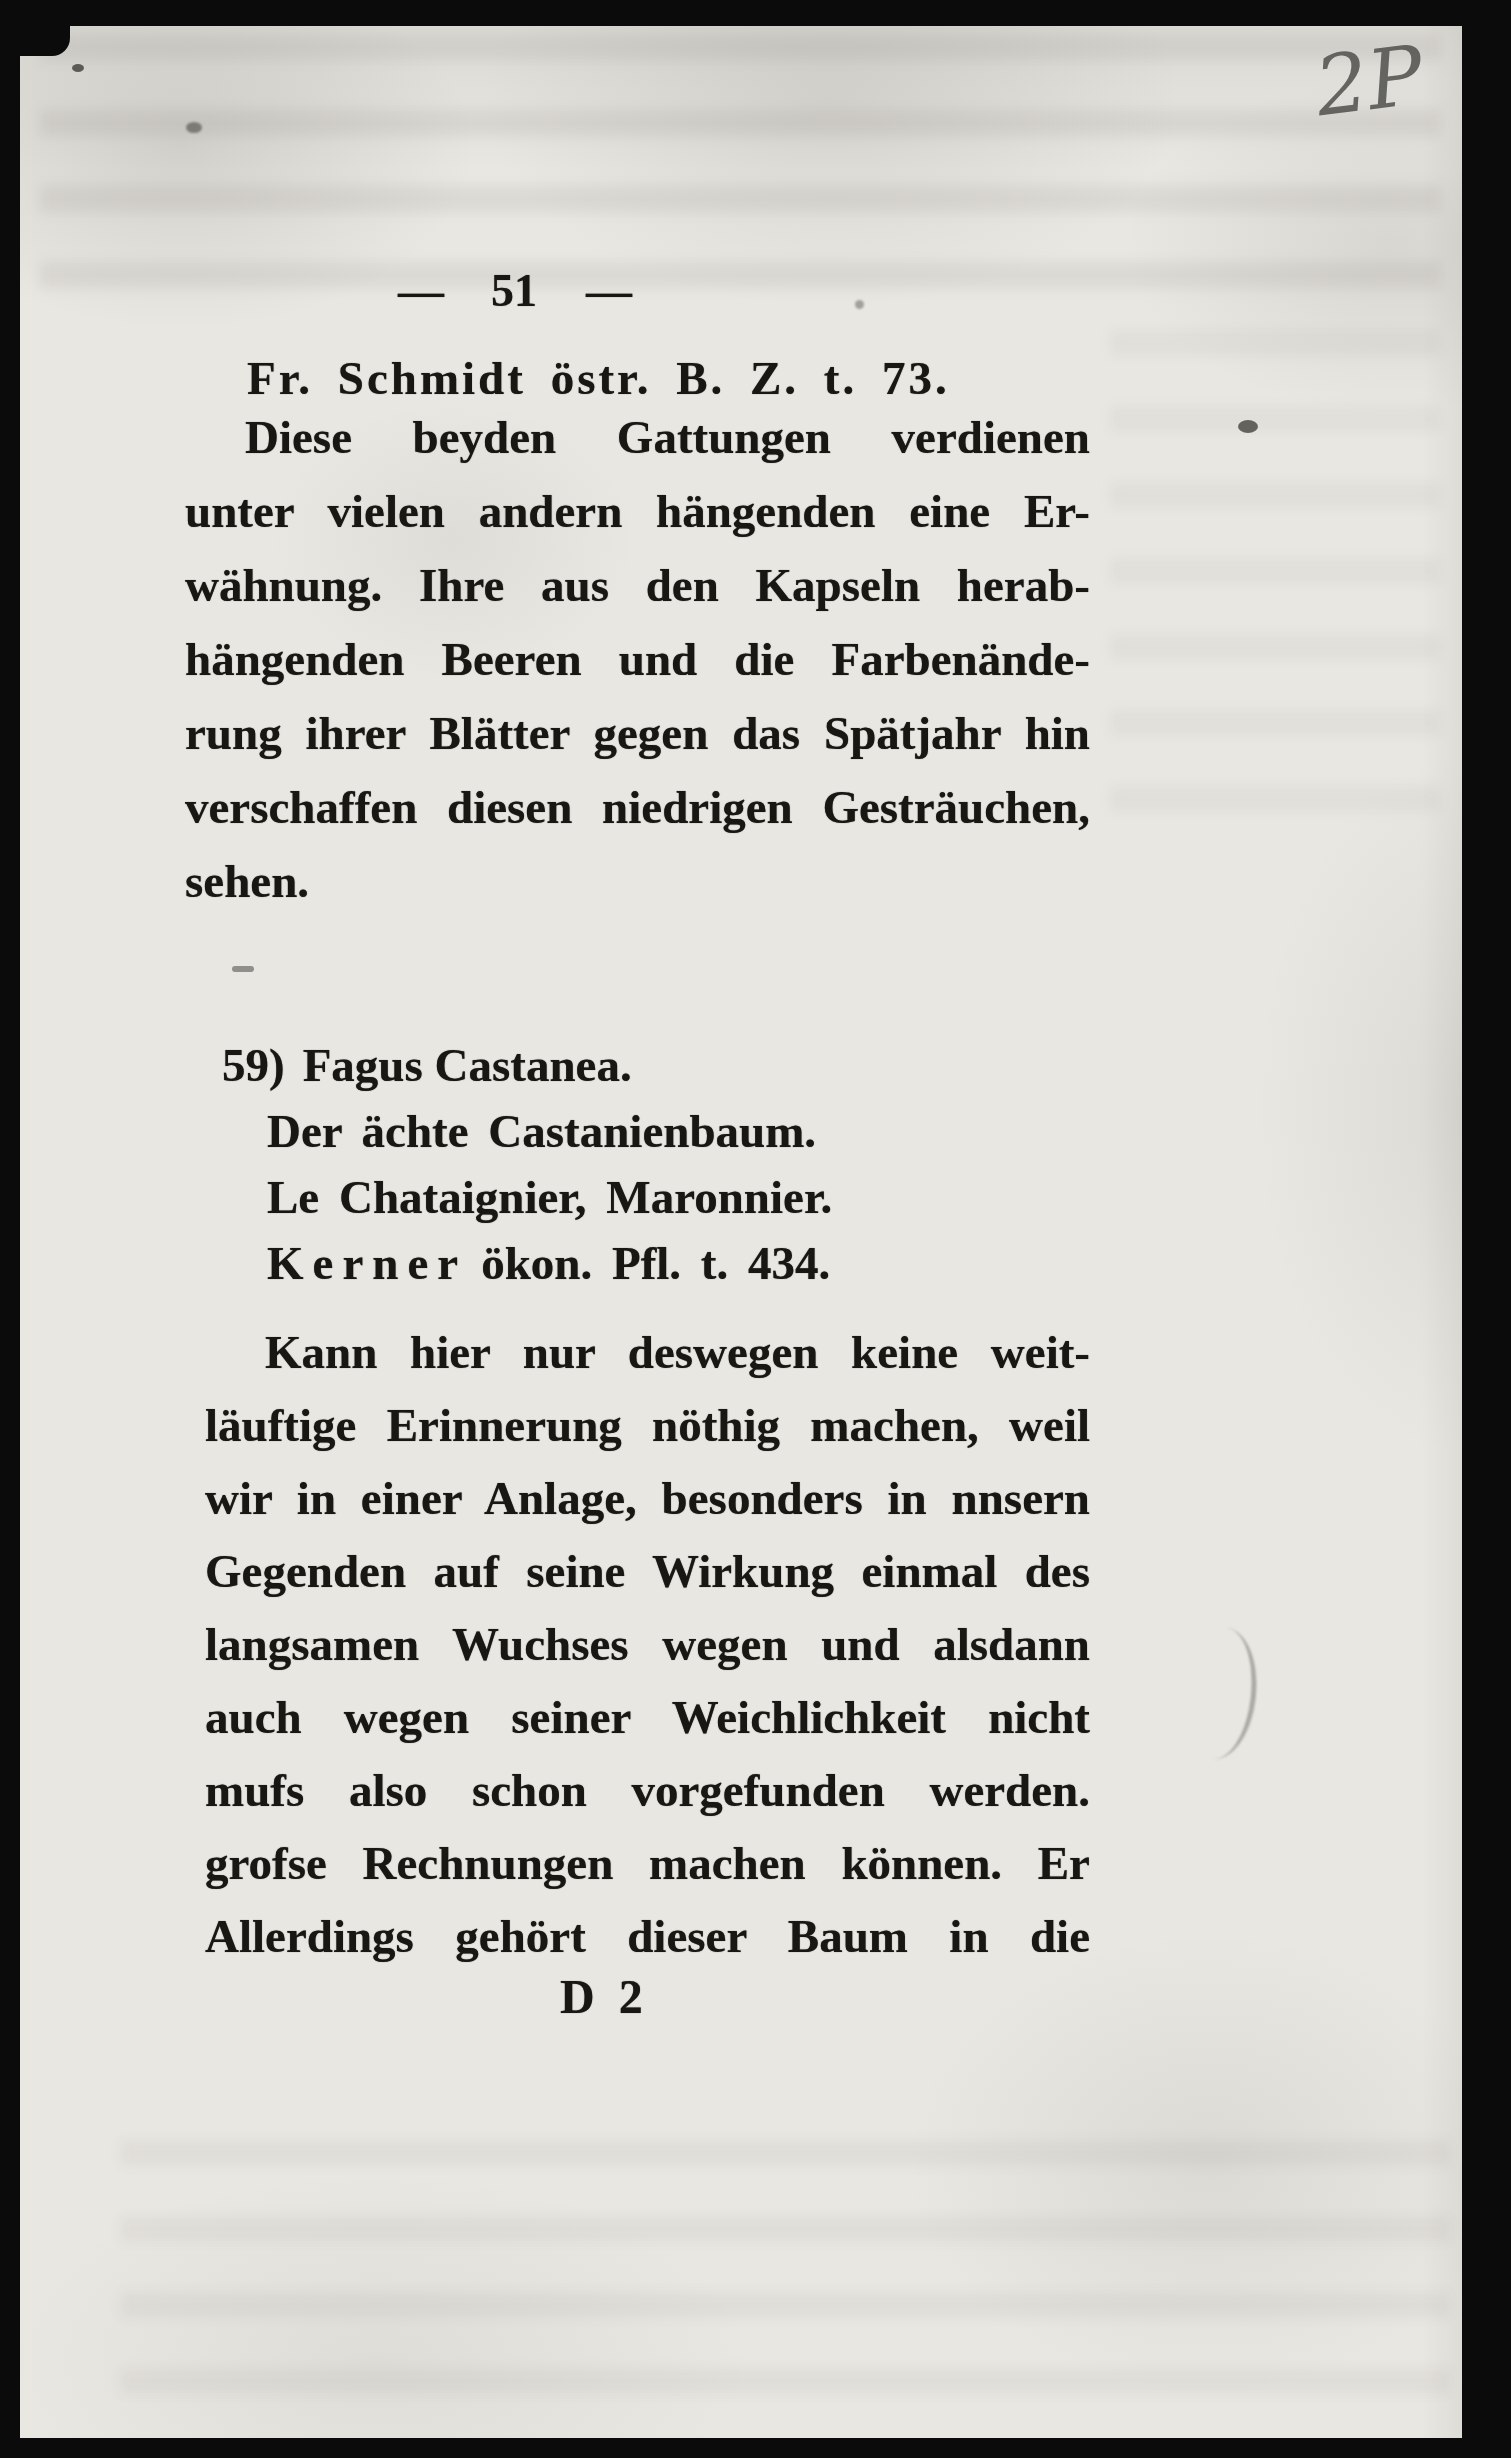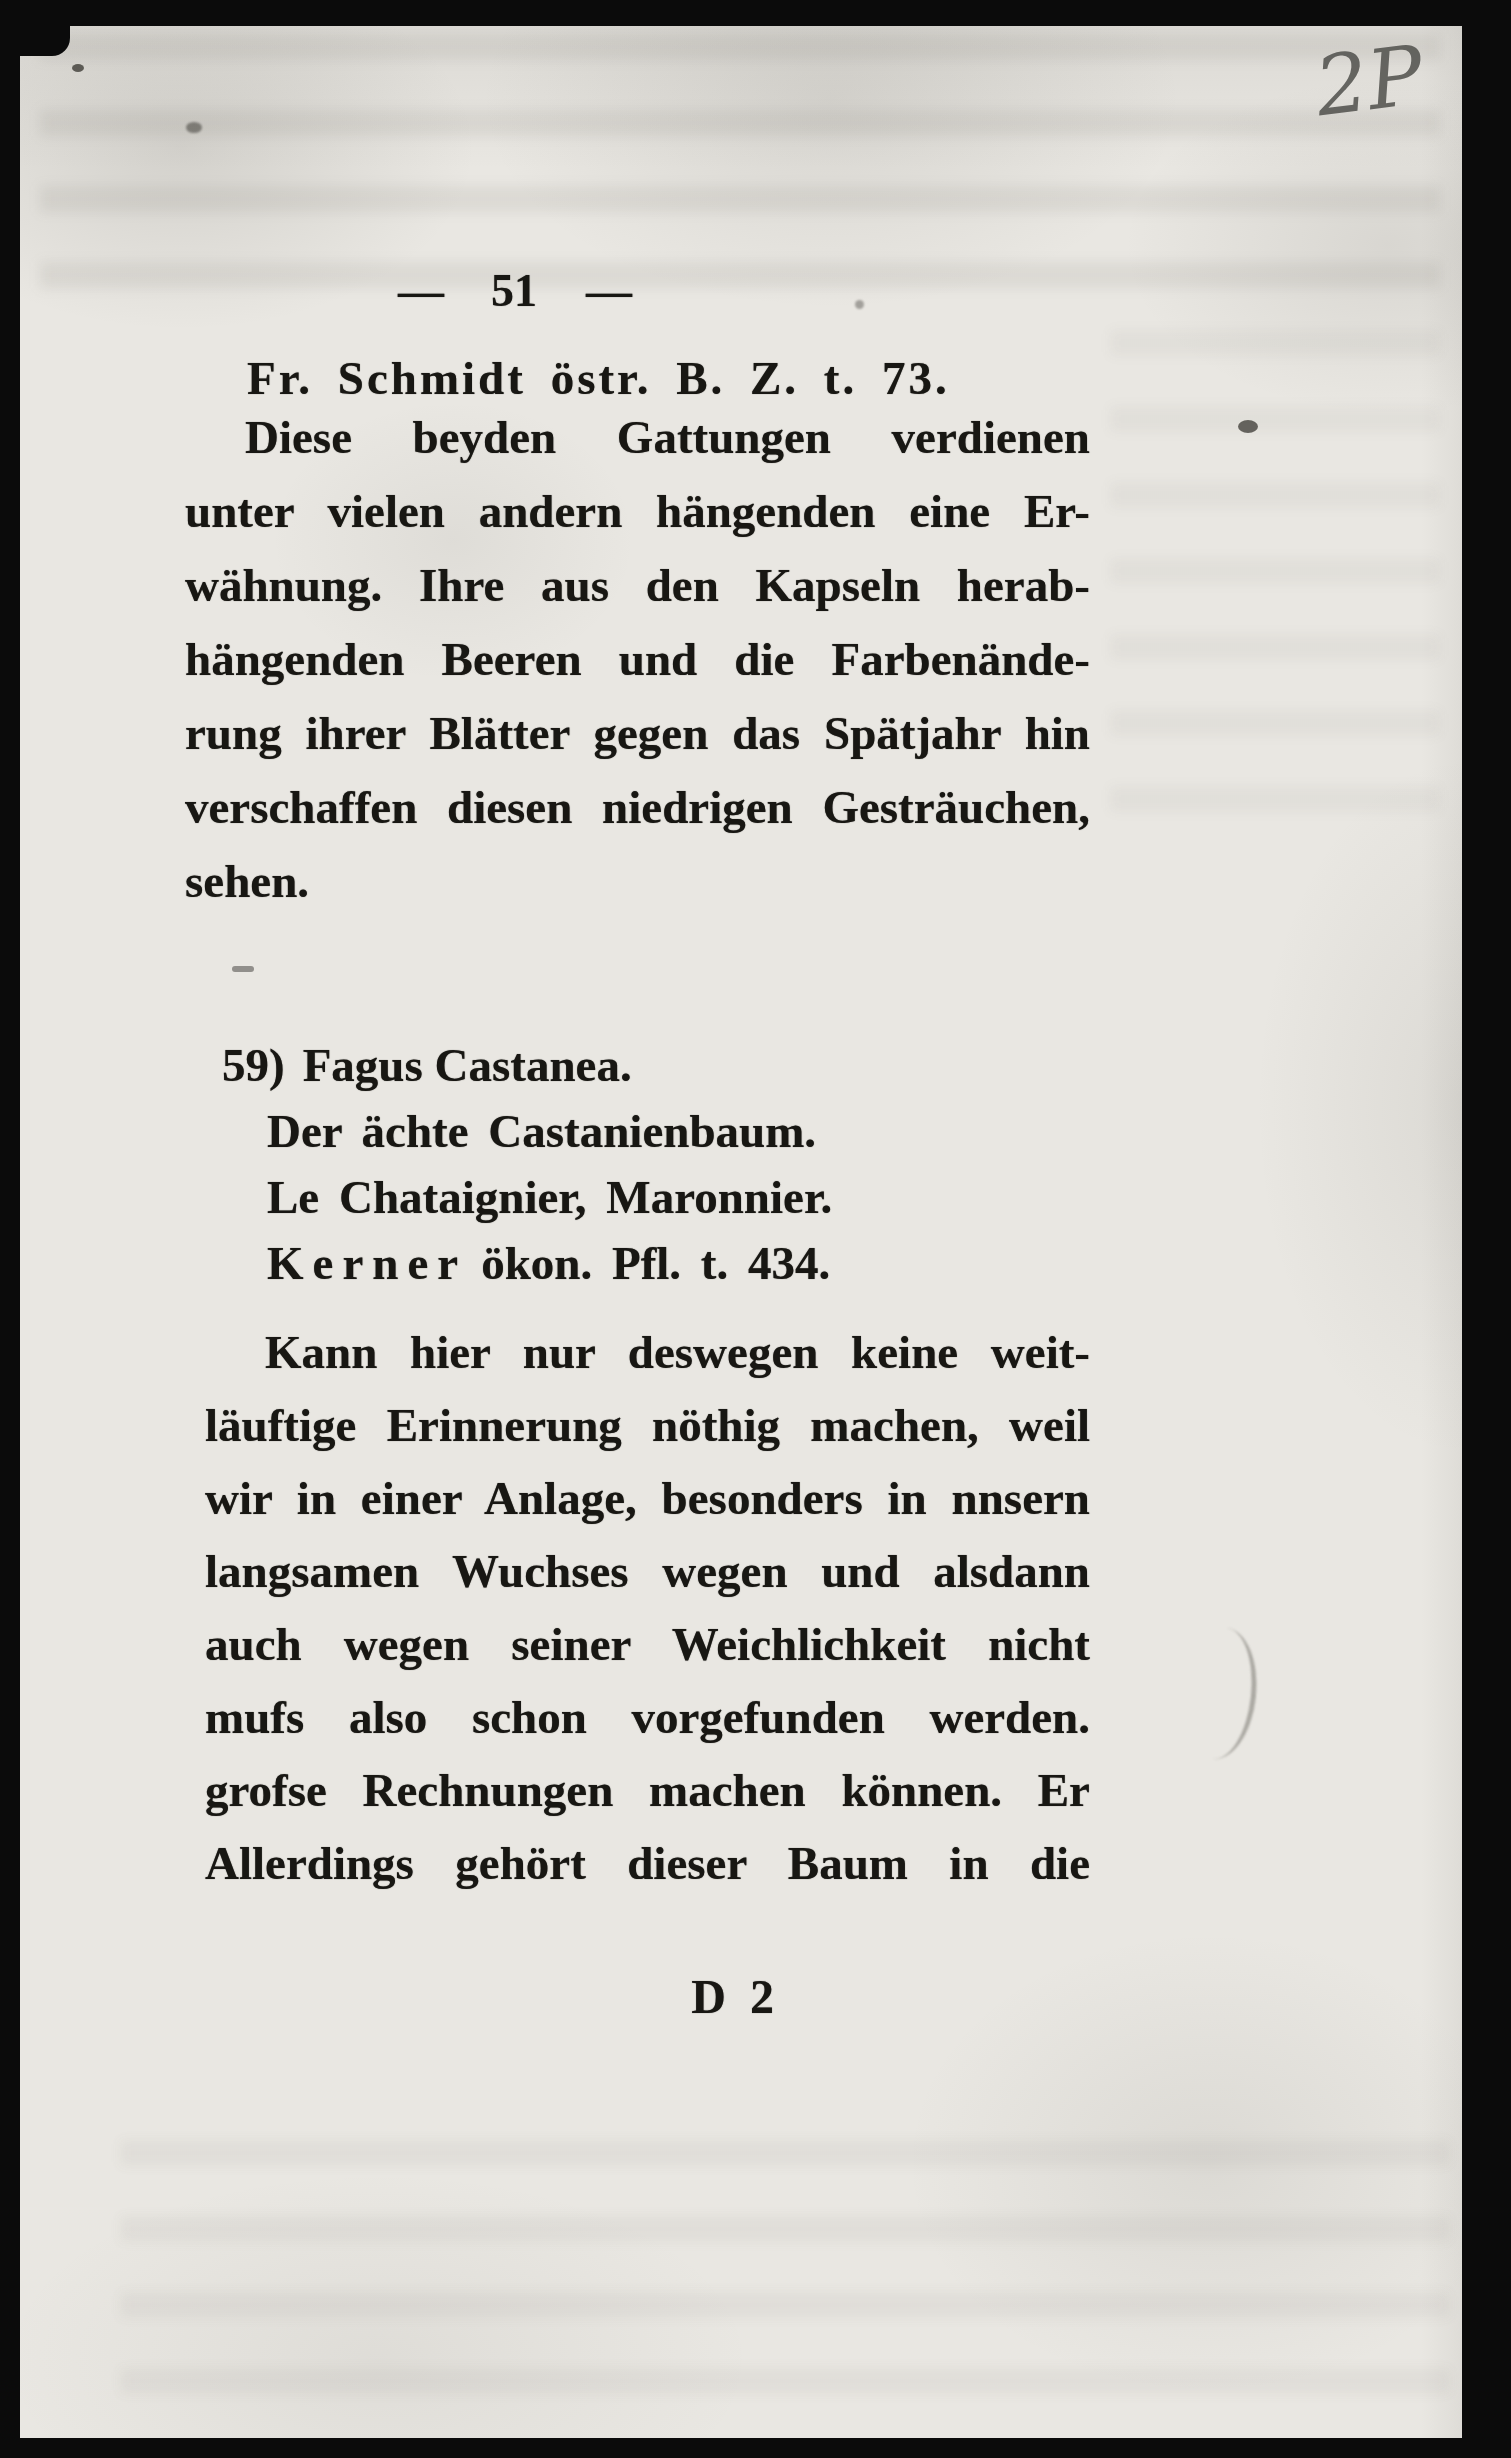--- a/index.html
+++ b/index.html
@@ -78,21 +78,21 @@
   .entry .line{height:66px;line-height:66px;}
   .entry .sub{padding-left:45px;word-spacing:8px;}
   .latin{}
   .entry .num{margin-right:18px;}
   .spaced{letter-spacing:9px;margin-right:14px;}
   .para2{position:absolute;left:185px;top:1316px;width:905px;z-index:4;}
   .para2 .line{height:73px;line-height:73px;margin-left:20px;}
 
   .signature{
     position:absolute;left:560px;top:1962px;width:220px;height:70px;line-height:70px;
-    font-size:48px;text-align:right;letter-spacing:6px;z-index:4;
+    font-size:48px;text-align:left;letter-spacing:6px;z-index:4;
   }
 
   .handwritten{
     position:absolute;left:1316px;top:28px;width:160px;height:110px;
     font-size:82px;line-height:100px;font-style:italic;font-weight:normal;
     color:#50504c;transform:rotate(-7deg);
     font-family:"DejaVu Serif", serif;
     z-index:4;opacity:.85;
   }
 
@@ -160,20 +160,21 @@
     <div class="line ink sub">Le Chataignier, Maronnier.</div>
     <div class="line ink sub">
       <span class="spaced">Kerner</span><span>ökon. Pfl. t. 434.</span>
     </div>
   </div>
 
   <div class="para2">
     <div class="line ink jline indent">Kann hier nur deswegen keine weit-</div>
     <div class="line ink jline">läuftige Erinnerung nöthig machen, weil</div>
     <div class="line ink jline">wir in einer Anlage, besonders in nnsern</div>
+    <div class="line ink jline">Gegenden auf seine Wirkung einmal des</div>
     <div class="line ink jline">langsamen Wuchses wegen und alsdann</div>
     <div class="line ink jline">auch wegen seiner Weichlichkeit nicht</div>
     <div class="line ink jline">mufs also schon vorgefunden werden.</div>
     <div class="line ink jline">grofse Rechnungen machen können. Er</div>
     <div class="line ink jline">Allerdings gehört dieser Baum in die</div>
   </div>
 
   <div class="signature ink">D 2</div>
 
 </div>

